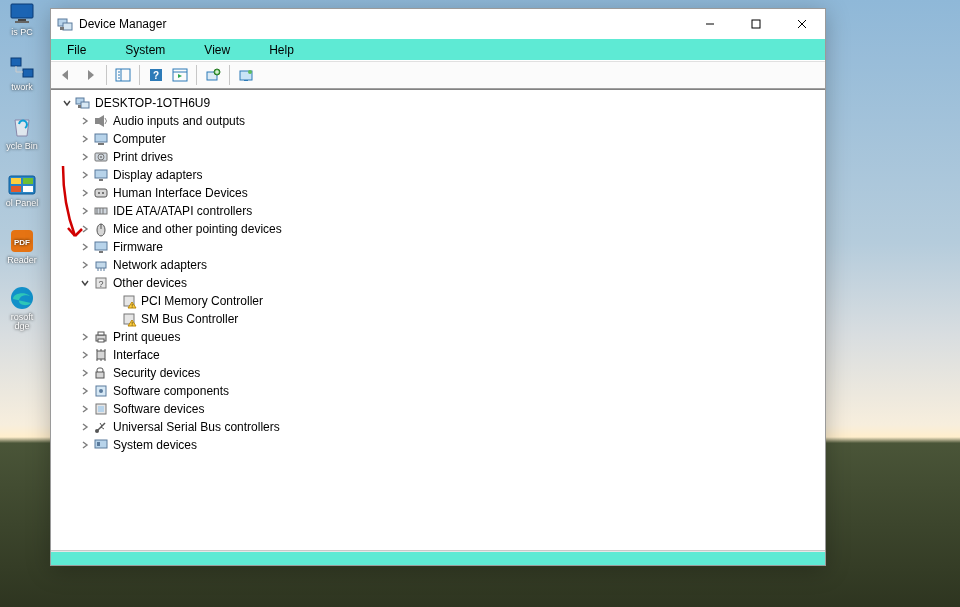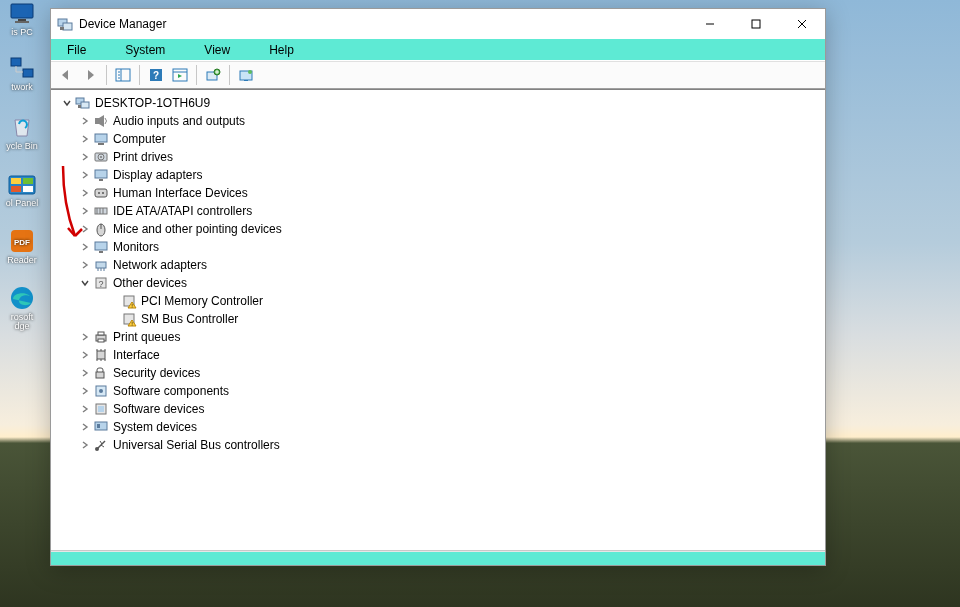--- a/index.html
+++ b/index.html
@@ -405,21 +405,21 @@
           <svg width="10" height="10">
             <path d="M3 2 L7 5 L3 8" stroke="#7d7d7d" fill="none" stroke-width="1.4"></path>
           </svg>
         </div>
         <div class="node-icon">
           <svg width="16" height="16">
             <rect x="2" y="3" width="12" height="8" fill="#b7d3ea" stroke="#5a7a9c"></rect>
             <rect x="6" y="12" width="4" height="2" fill="#777"></rect>
           </svg>
         </div>
-        <div class="node-label">Monitors</div>
+        <div class="node-label">Firmware</div>
       </div>
       <div class="node-row indent-1">
         <div class="expander">
           <svg width="10" height="10">
             <path d="M3 2 L7 5 L3 8" stroke="#7d7d7d" fill="none" stroke-width="1.4"></path>
           </svg>
         </div>
         <div class="node-icon">
           <svg width="16" height="16">
             <rect x="3" y="5" width="10" height="6" fill="#c3d9ea" stroke="#5a7a9c"></rect>
@@ -543,42 +543,42 @@
         <div class="node-label">Software devices</div>
       </div>
       <div class="node-row indent-1">
         <div class="expander">
           <svg width="10" height="10">
             <path d="M3 2 L7 5 L3 8" stroke="#7d7d7d" fill="none" stroke-width="1.4"></path>
           </svg>
         </div>
         <div class="node-icon">
           <svg width="16" height="16">
-            <rect x="2" y="3" width="12" height="8" fill="#b7d3ea" stroke="#5a7a9c"></rect>
-            <rect x="4" y="5" width="3" height="4" fill="#5a7a9c"></rect>
-          </svg>
-        </div>
-        <div class="node-label">System devices</div>
-      </div>
-      <div class="node-row indent-1">
-        <div class="expander">
-          <svg width="10" height="10">
-            <path d="M3 2 L7 5 L3 8" stroke="#7d7d7d" fill="none" stroke-width="1.4"></path>
-          </svg>
-        </div>
-        <div class="node-icon">
-          <svg width="16" height="16">
             <circle cx="4" cy="12" r="2" fill="#555"></circle>
             <line x1="4" y1="12" x2="12" y2="4" stroke="#555" stroke-width="1.5"></line>
             <line x1="8" y1="8" x2="11" y2="10" stroke="#555"></line>
             <line x1="9" y1="7" x2="7" y2="4" stroke="#555"></line>
           </svg>
         </div>
         <div class="node-label">Universal Serial Bus controllers</div>
       </div>
+      <div class="node-row indent-1">
+        <div class="expander">
+          <svg width="10" height="10">
+            <path d="M3 2 L7 5 L3 8" stroke="#7d7d7d" fill="none" stroke-width="1.4"></path>
+          </svg>
+        </div>
+        <div class="node-icon">
+          <svg width="16" height="16">
+            <rect x="2" y="3" width="12" height="8" fill="#b7d3ea" stroke="#5a7a9c"></rect>
+            <rect x="4" y="5" width="3" height="4" fill="#5a7a9c"></rect>
+          </svg>
+        </div>
+        <div class="node-label">System devices</div>
+      </div>
     </div>
 
   <div style="height:14px;border-top:1px solid #e6e6e6"></div>
 </div>
 
 <svg class="arrow-annot" style="left:55px; top:164px" width="40" height="90">
   <path d="M8 2 C 8 30 14 56 20 72" stroke="#d00000" stroke-width="2.5" fill="none"></path>
   <path d="M20 72 L13 64 M20 72 L27 65" stroke="#d00000" stroke-width="2.5" fill="none"></path>
 </svg>
 

